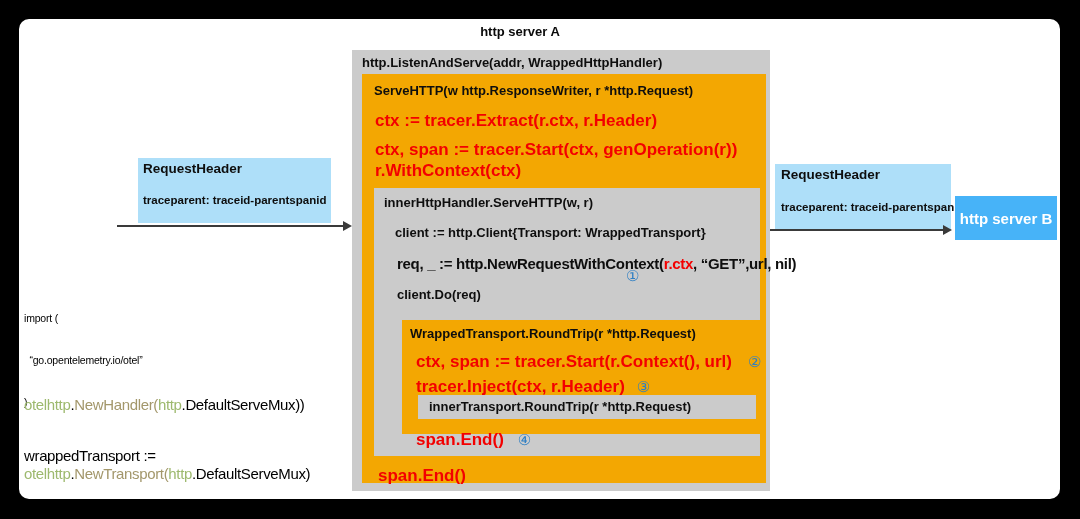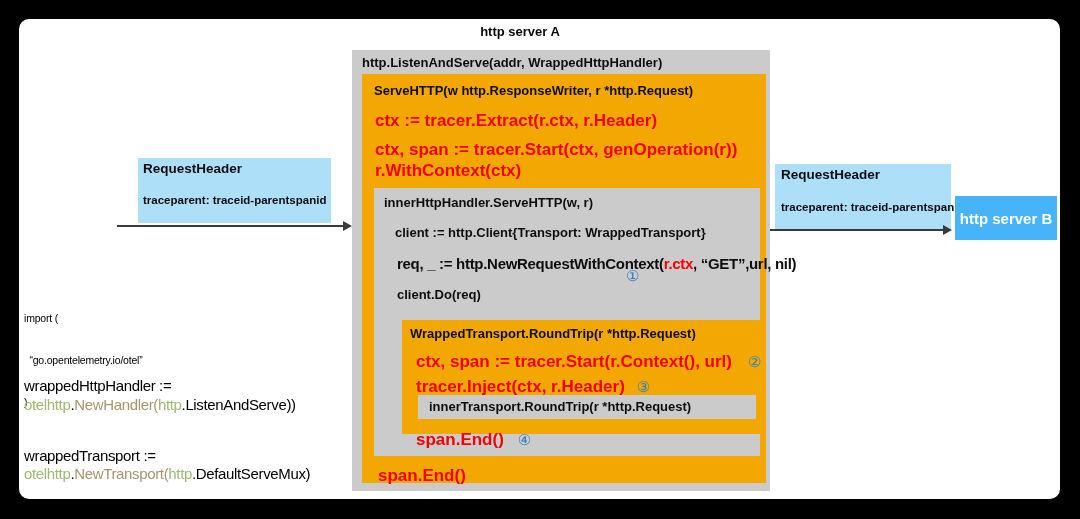--- a/index.html
+++ b/index.html
@@ -53,23 +53,22 @@
 
   <div class="abs arrow-line" style="left:98px;top:206px;width:226px;"></div>
   <div class="abs arrow-head" style="left:324px;top:202px;"></div>
 
   <div class="abs import-block" style="left:5px;top:264px;">
     <div>import (</div>
     <div>  “go.opentelemetry.io/otel”</div>
     <div>)</div>
   </div>
 
-  <div class="abs decl" style="left:5px;top:358px;">wrappedHttpHandler :=</div>
   <div class="abs decl nowrap" style="left:5px;top:377px;">
-    <span class="c-green">otelhttp</span><span class="c-black">.</span><span class="c-brown">NewHandler(</span><span class="c-green">http</span><span class="c-black">.</span><span class="c-black">ListenAndServe))</span>
+    <span class="c-green">otelhttp</span><span class="c-black">.</span><span class="c-brown">NewHandler(</span><span class="c-green">http</span><span class="c-black">.</span><span class="c-black">DefaultServeMux))</span>
   </div>
 
   <div class="abs decl" style="left:5px;top:428px;">wrappedTransport :=</div>
   <div class="abs decl nowrap" style="left:5px;top:446px;">
     <span class="c-green">otelhttp</span><span class="c-black">.</span><span class="c-brown">NewTransport(</span><span class="c-green">http</span><span class="c-black">.</span><span class="c-black">DefaultServeMux)</span>
   </div>
 
   <div class="abs box-gray" style="left:333px;top:31px;width:418px;height:441px;">
     <div class="abs b13" style="left:10px;top:5px;">http.ListenAndServe(addr, WrappedHttpHandler)</div>
 

